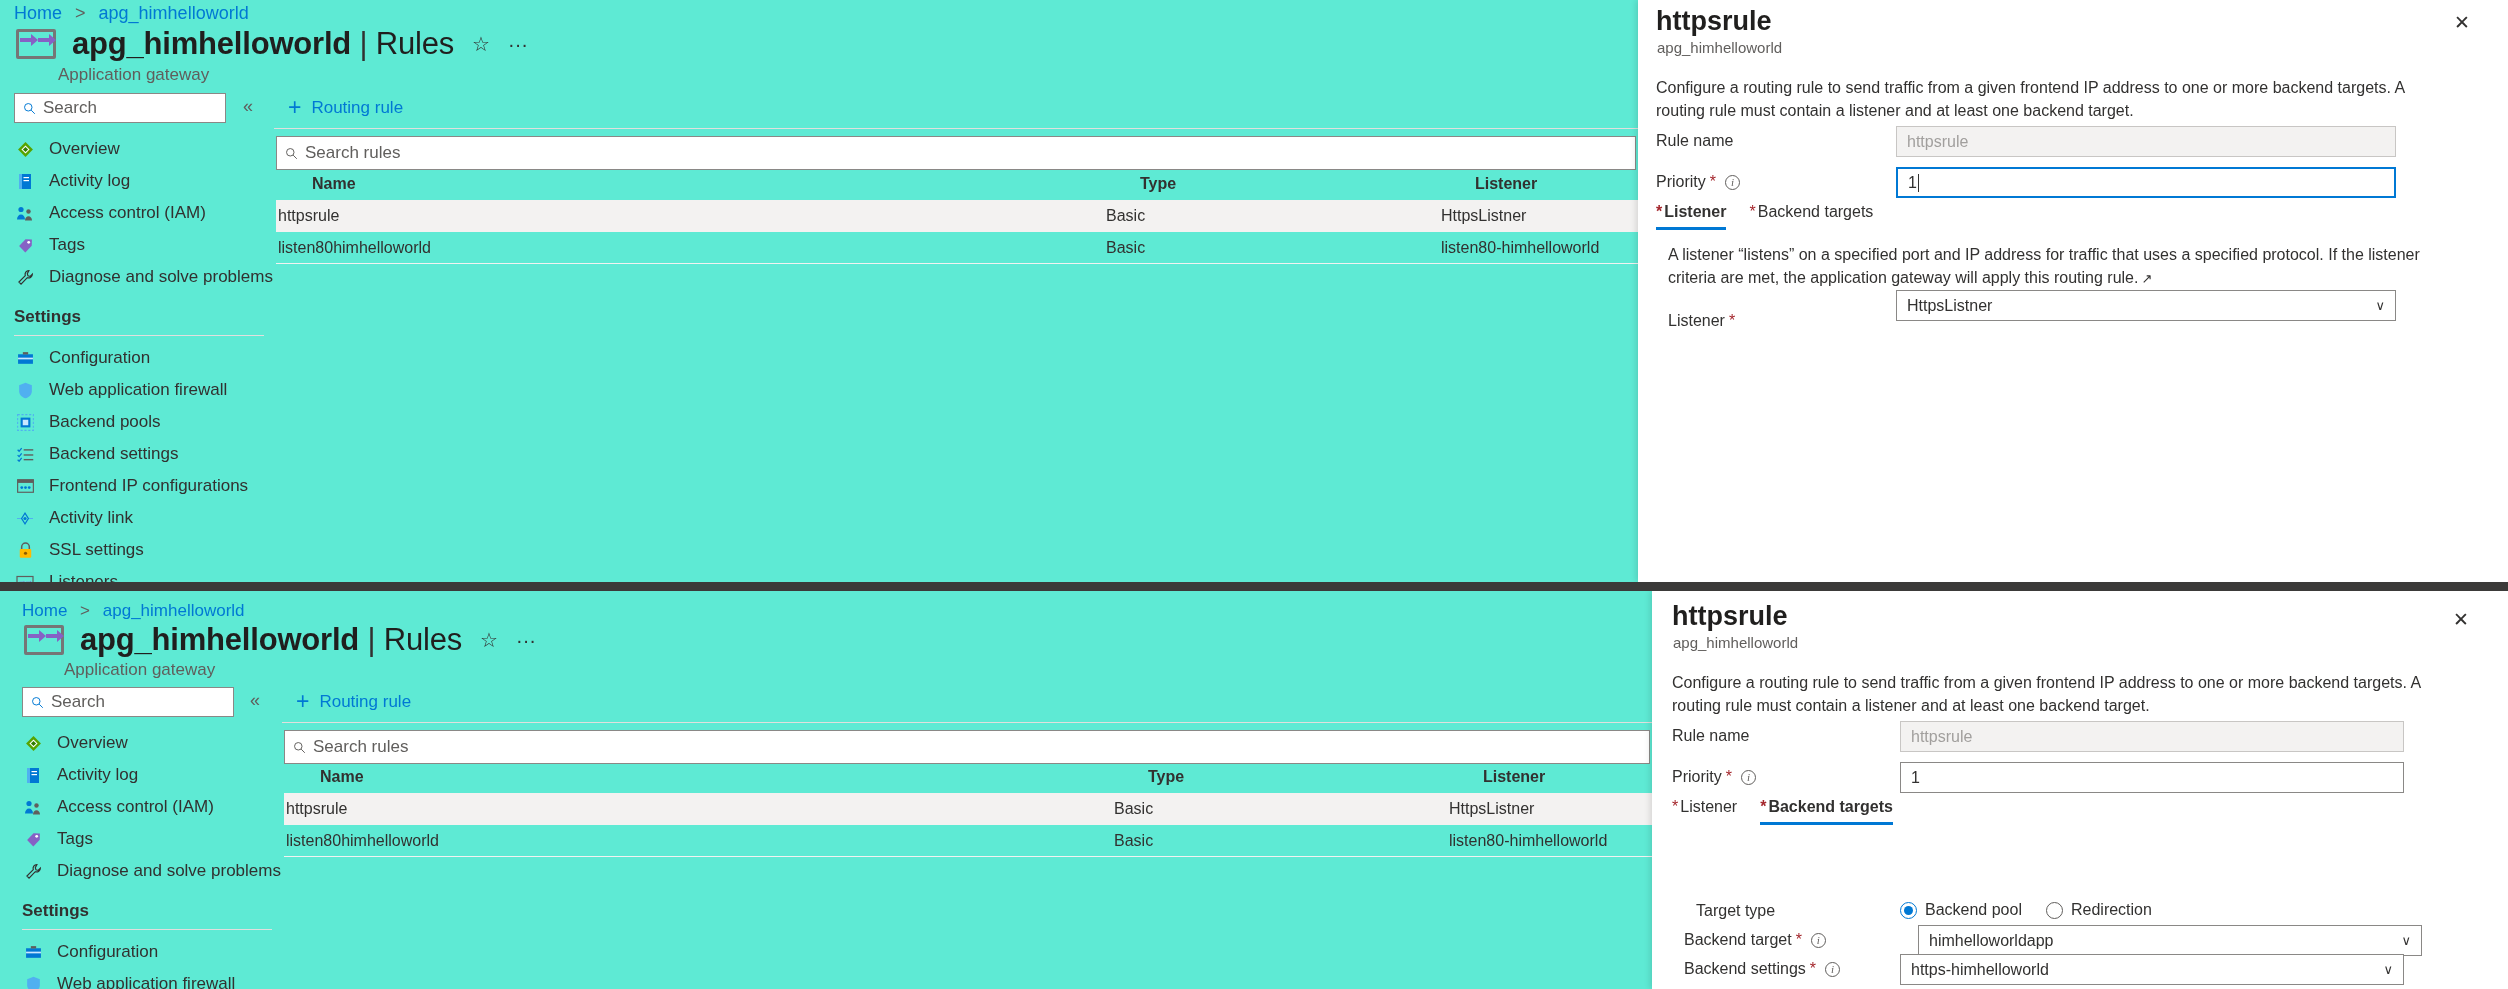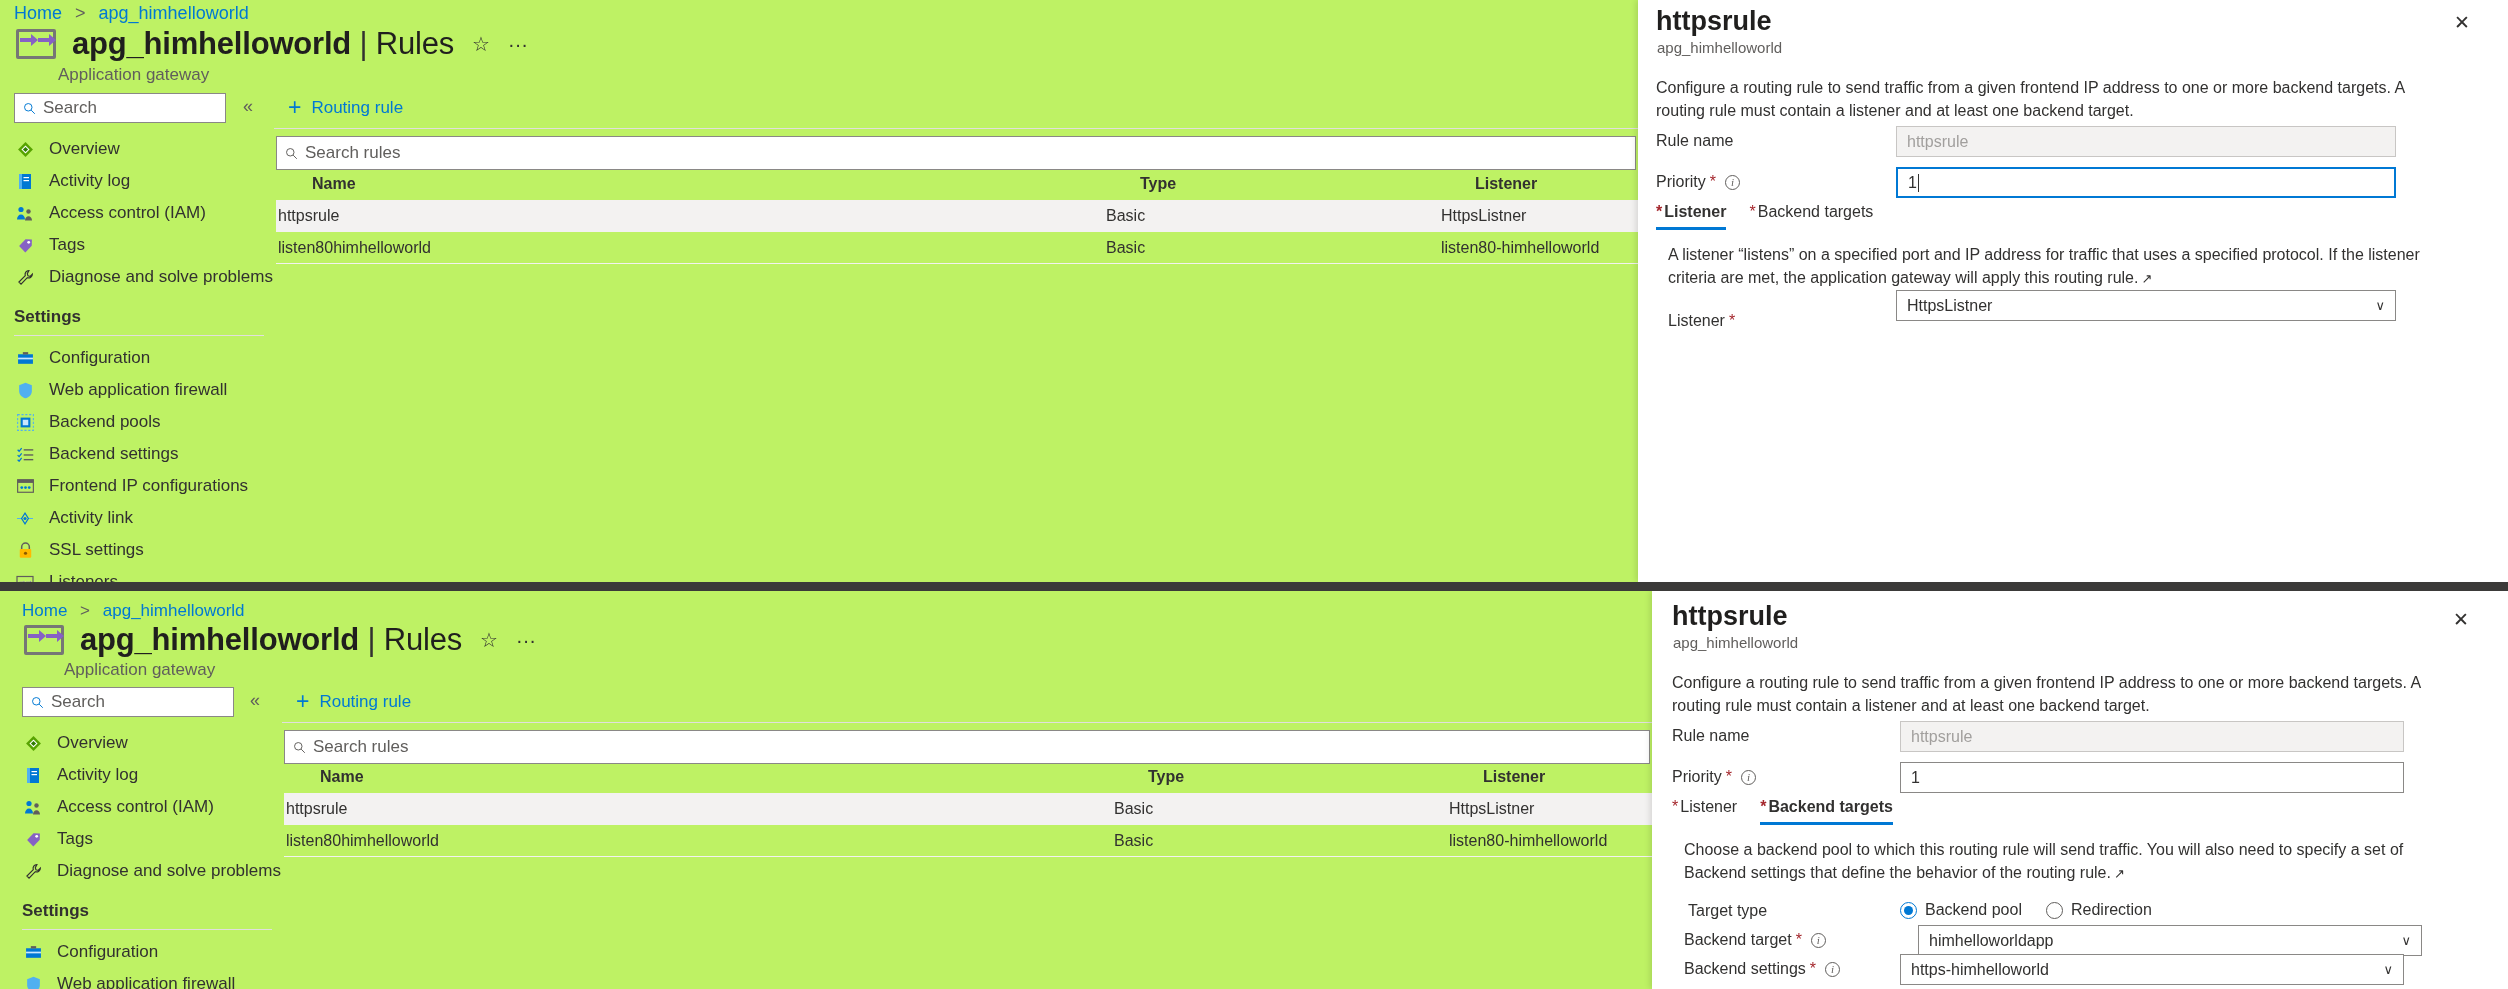--- a/index.html
+++ b/index.html
@@ -15,21 +15,21 @@
     position: relative;
     width: 2508px; height: 989px;
     background: #ffffff;
   }
 
   
   .panel {
     position: absolute;
     left: 0;
     width: 2508px;
-    background: #bef264;
+    background: #5eead4;
     overflow: hidden;
   }
   #panel-top    { top: 0px;   height: 582px; }
   .panel-divider {
     position: absolute;
     left: 0; top: 582px;
     width: 2508px; height: 9px;
     background: #3b3a39;
   }
   #panel-bottom { top: 591px; height: 398px; }
@@ -739,25 +739,22 @@
 
       <div class="pivot" style="left:20px; top:207px;">
         <span class="pivot-tab">
           <span class="star">*</span><span>Listener</span>
         </span>
         <span class="pivot-tab active">
           <span class="star">*</span><span>Backend targets</span>
         </span>
       </div>
 
-      <div class="blade-desc" style="left:32px; top:247px; width:780px;">
-        <span>Choose a backend pool to which this routing rule will send traffic. You will also need to specify a set of Backend settings that define the behavior of the routing rule.</span><span class="ext-link">↗</span>
-      </div>
-
-      <div class="fld-label" style="left:36px; top:311px;">
+
+      <div class="fld-label" style="left:44px; top:311px;">
         <span>Target type</span>
       </div>
       <div class="radio-row" style="left:248px; top:310px;">
         <span class="radio-opt">
           <span class="radio on"></span>
           <span>Backend pool</span>
         </span>
         <span class="radio-opt">
           <span class="radio"></span>
           <span>Redirection</span>

